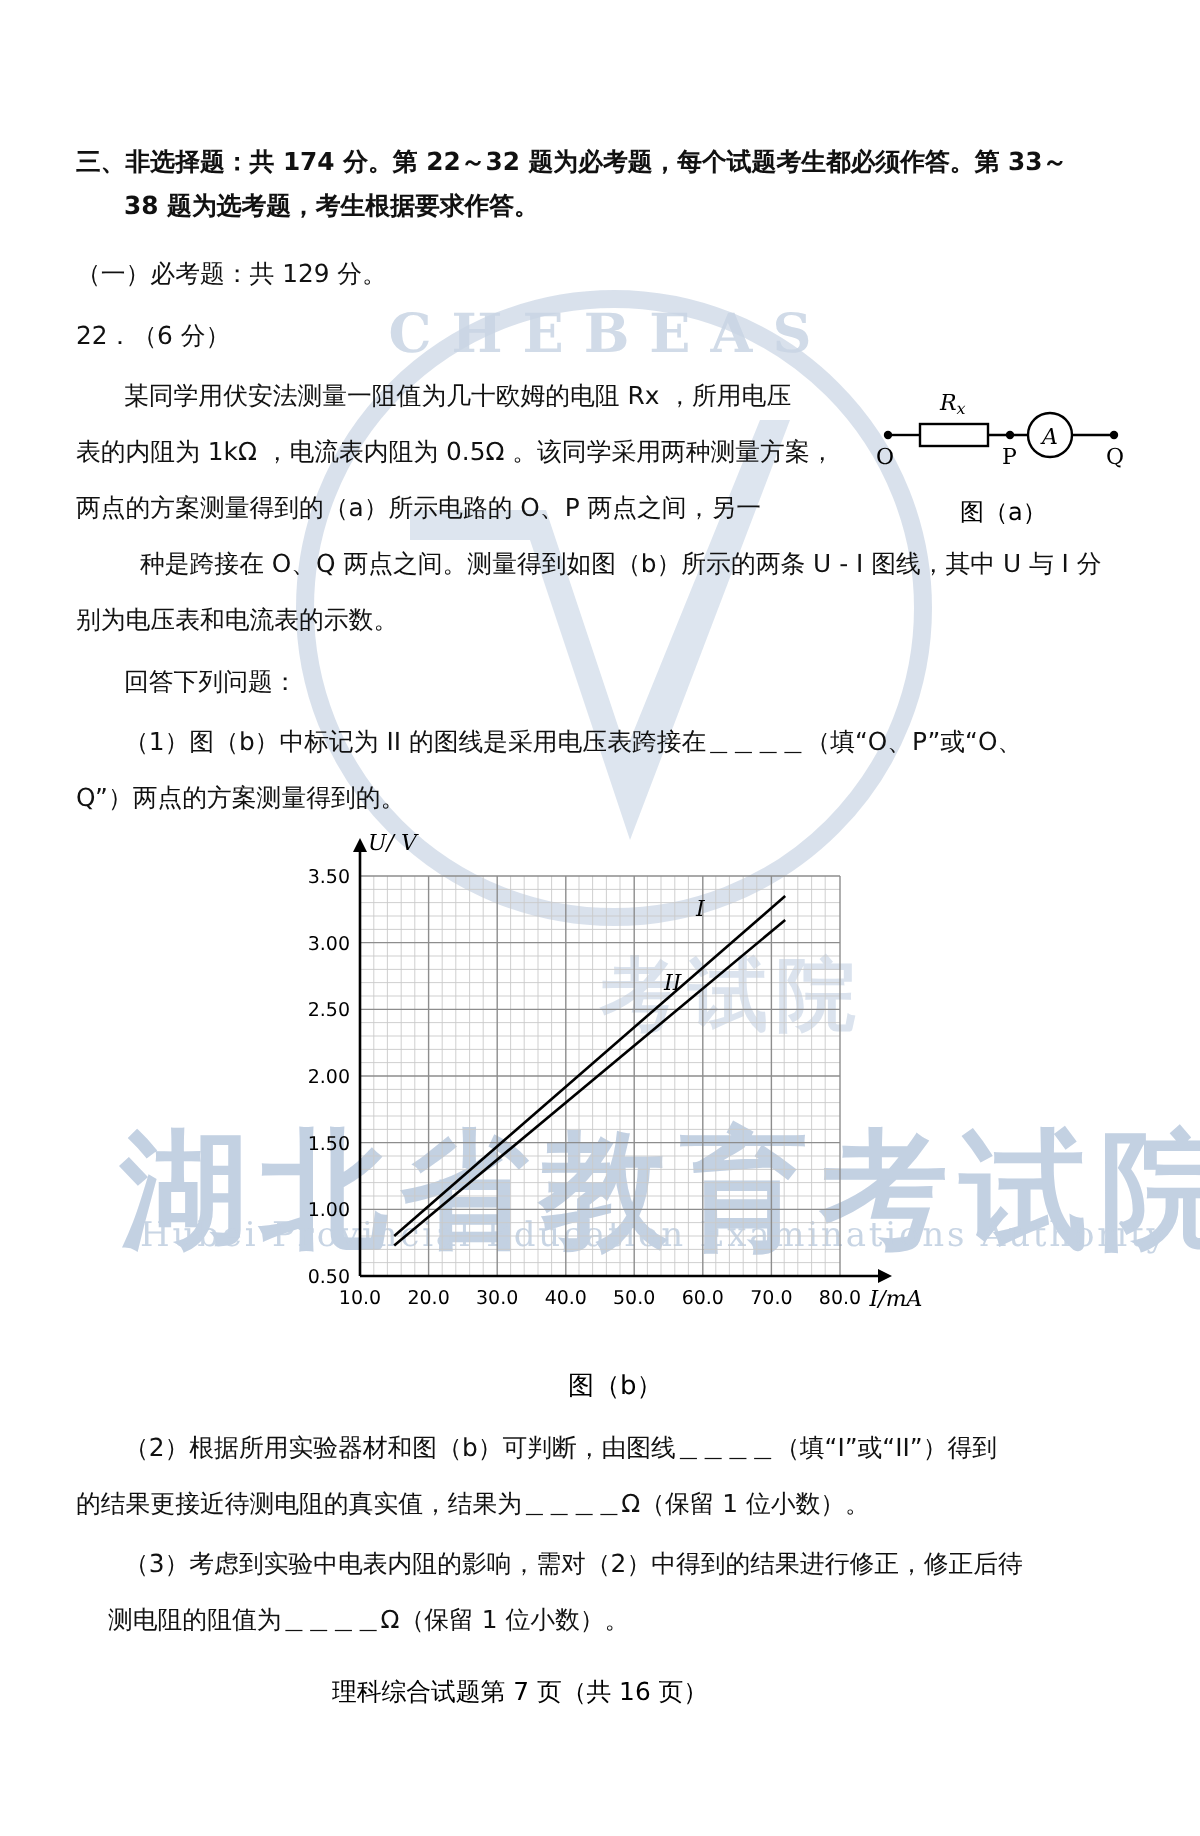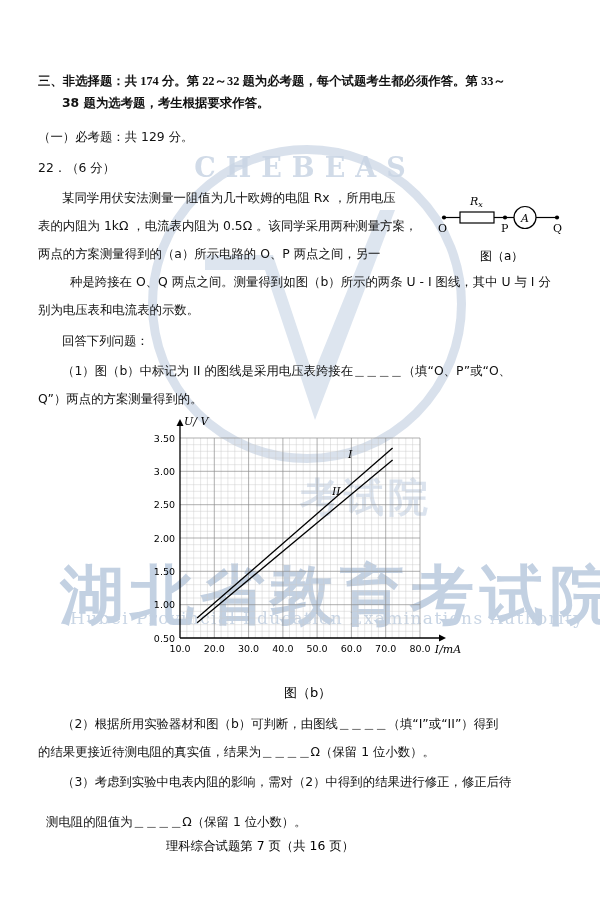--- a/index.html
+++ b/index.html
@@ -165,42 +165,42 @@
       <path d="M10 70 L70 70 L120 220 L200 10 L185 10 L118 175 L78 55 L10 55 Z" fill="#ccd8e7" opacity="0.85"></path>
     </svg>
     <div class="wm-text-top">CHEBEAS</div>
     <div class="wm-text-mid">考试院</div>
     <div class="wm-cn">湖北省教育考试院</div>
     <div class="wm-en">Hubei Provincial Education Examinations Authority</div>
   </div>
 
   <div class="content">
 
-    <div class="ln" style="left:38px; top:73px; font-weight:bold;font-family:Liberation Serif, serif;">三、非选择题：共 174 分。第 22～32 题为必考题，每个试题考生都必须作答。第 33～</div>
+    <div class="ln" style="left:38px; top:73px; font-weight:bold;">三、非选择题：共 174 分。第 22～32 题为必考题，每个试题考生都必须作答。第 33～</div>
     <div class="ln" style="left:62px; top:95px; font-weight:bold;">38 题为选考题，考生根据要求作答。</div>
 
     <div class="ln" style="left:38px; top:129px;">（一）必考题：共 129 分。</div>
 
     <div class="ln" style="left:38px; top:160px;">22．（6 分）</div>
 
     <div class="ln" style="left:62px; top:190px;">某同学用伏安法测量一阻值为几十欧姆的电阻 Rx ，所用电压</div>
     <div class="ln" style="left:38px; top:218px;">表的内阻为 1kΩ ，电流表内阻为 0.5Ω 。该同学采用两种测量方案，</div>
     <div class="ln" style="left:38px; top:246px;">两点的方案测量得到的（a）所示电路的 O、P 两点之间，另一</div>
     <div class="ln" style="left:38px; top:274px;margin-left:32px;">种是跨接在 O、Q 两点之间。测量得到如图（b）所示的两条 U - I 图线，其中 U 与 I 分</div>
     <div class="ln" style="left:38px; top:302px;">别为电压表和电流表的示数。</div>
     <div class="ln" style="left:62px; top:333px;">回答下列问题：</div>
 
     <div class="ln" style="left:62px; top:363px;">（1）图（b）中标记为 II 的图线是采用电压表跨接在＿＿＿＿（填“O、P”或“O、</div>
     <div class="ln" style="left:38px; top:391px;">Q”）两点的方案测量得到的。</div>
 
     <div class="ln" style="left:62px; top:716px;">（2）根据所用实验器材和图（b）可判断，由图线＿＿＿＿（填“I”或“II”）得到</div>
     <div class="ln" style="left:38px; top:744px;">的结果更接近待测电阻的真实值，结果为＿＿＿＿Ω（保留 1 位小数）。</div>
 
     <div class="ln" style="left:62px; top:774px;">（3）考虑到实验中电表内阻的影响，需对（2）中得到的结果进行修正，修正后待</div>
-    <div class="ln" style="left:46px; top:802px;margin-top:12px;">测电阻的阻值为＿＿＿＿Ω（保留 1 位小数）。</div>
+    <div class="ln" style="left:54px; top:802px;">测电阻的阻值为＿＿＿＿Ω（保留 1 位小数）。</div>
 
     <div class="footer">理科综合试题第 7 页（共 16 页）</div>
   </div>
 
   <svg class="fig-a" viewBox="0 0 140 62">
 
     <rect x="28" y="26" width="34" height="11" fill="#fff" stroke="#000" stroke-width="1.2"></rect>
 
     <line x1="13" y1="31.5" x2="28" y2="31.5" stroke="#000" stroke-width="1.2"></line>
     <line x1="62" y1="31.5" x2="82" y2="31.5" stroke="#000" stroke-width="1.2"></line>

